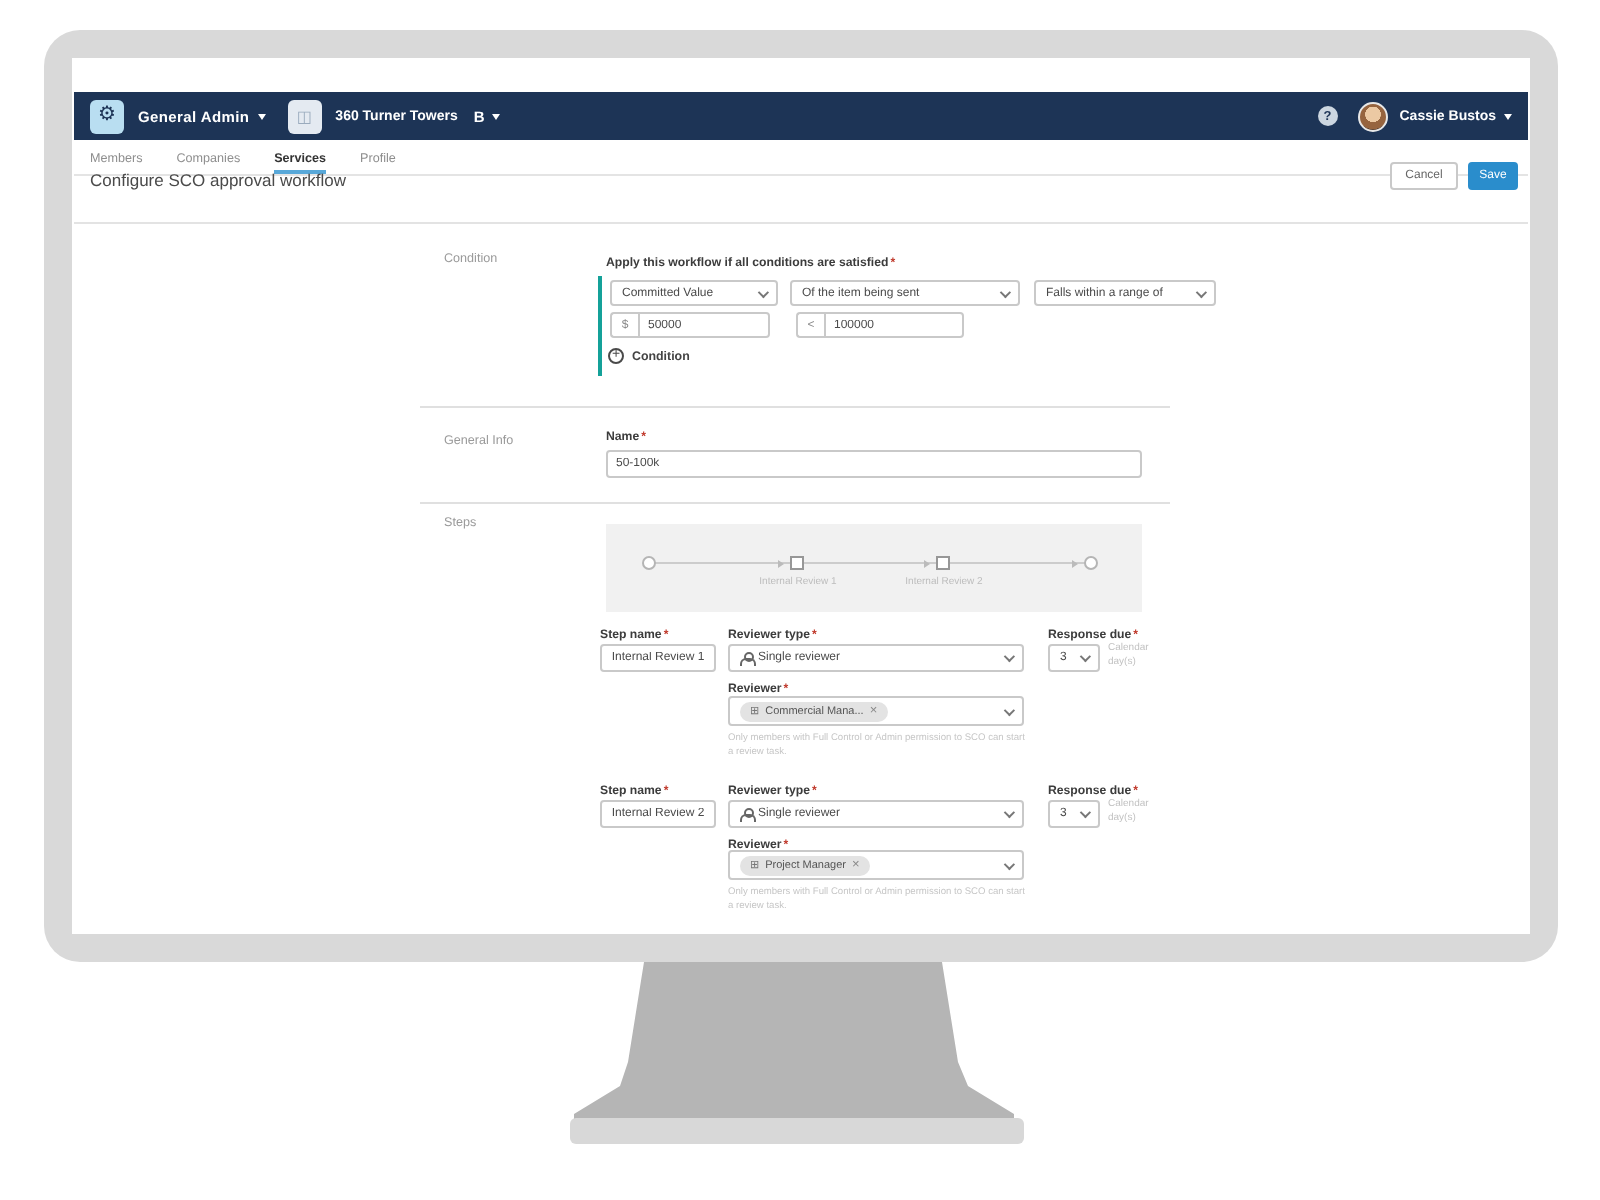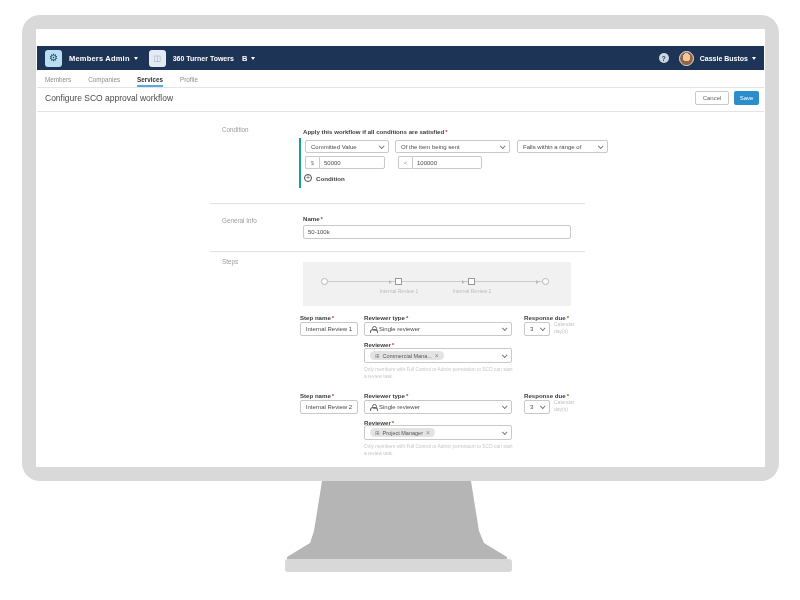--- a/index.html
+++ b/index.html
@@ -26,21 +26,21 @@
   .avatar { width:15px; height:15px; border-radius:50%; margin-left:10px; flex:none; border:1px solid #e8e8e8;
     background:radial-gradient(circle at 50% 40%, #ecc9a3 0 38%, #96643f 39% 72%, #5d4231 73%); }
   .nav-user { font-size:7px; font-weight:bold; margin-left:6px; }
 
   
   .tabbar { position:absolute; left:1px; top:41px; width:727px; height:18px; border-bottom:1px solid #e4e4e4; display:flex; align-items:flex-end; padding-left:8px; gap:17px; background:#fff; }
   .tab { font-size:6.3px; color:#8e8e8e; padding-bottom:4px; cursor:default; }
   .tab.active { color:#333; font-weight:bold; border-bottom:2px solid #58a8d9; padding-bottom:2px; }
 
   
-  .pageheader { position:absolute; left:1px; top:59px; width:727px; height:24px; border-bottom:1px solid #e3e3e3; display:flex; align-items:center; padding:0 5px 4px 8px; background:#fff; }
+  .pageheader { position:absolute; left:1px; top:59px; width:727px; height:24px; border-bottom:1px solid #e3e3e3; display:flex; align-items:flex-end; padding:0 5px 16px 8px; background:#fff; }
   .page-title { font-size:8.5px; color:#4a4a4a; }
   .btn-cancel { margin-left:auto; width:34px; height:14px; border:1px solid #c9c9c9; border-radius:2px; background:#fff; color:#666; font-size:6px; display:flex; align-items:center; justify-content:center; }
   .btn-save { margin-left:5px; width:25px; height:14px; background:#2a8dcc; border-radius:2px; color:#fff; font-size:6px; display:flex; align-items:center; justify-content:center; }
 
   
   .content { position:absolute; left:1px; top:83px; width:727px; height:355px; background:#fff; }
   .content > * { position:absolute; }
   .sec-label { font-size:6.3px; color:#9a9a9a; }
   .fld-label { font-size:6.1px; font-weight:bold; color:#3c3c3c; white-space:nowrap; }
   .req { color:#c0392b; margin-left:1px; }
@@ -81,21 +81,21 @@
 </head>
 <body>
 
 <div class="monitor">
   <div class="screen">
 
     <div class="navbar">
       <div class="tile tile-gear">
           <span>⚙</span>
         </div>
-      <span class="nav-app">Members Admin</span>
+      <span class="nav-app">General Admin</span>
       <span class="caret"></span>
       <div class="tile tile-proj">
           <span>◫</span>
         </div>
       <span class="nav-proj">360 Turner Towers</span>
       <span class="nav-bookmark">B</span>
       <span class="caret"></span>
       <div class="nav-spacer"></div>
       <div class="help-icon">
           <span>?</span>

